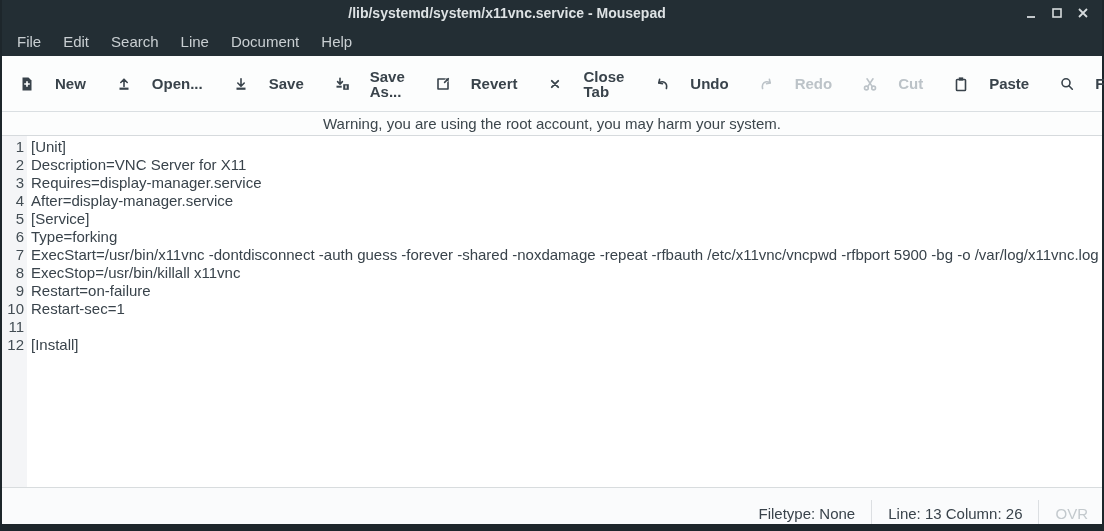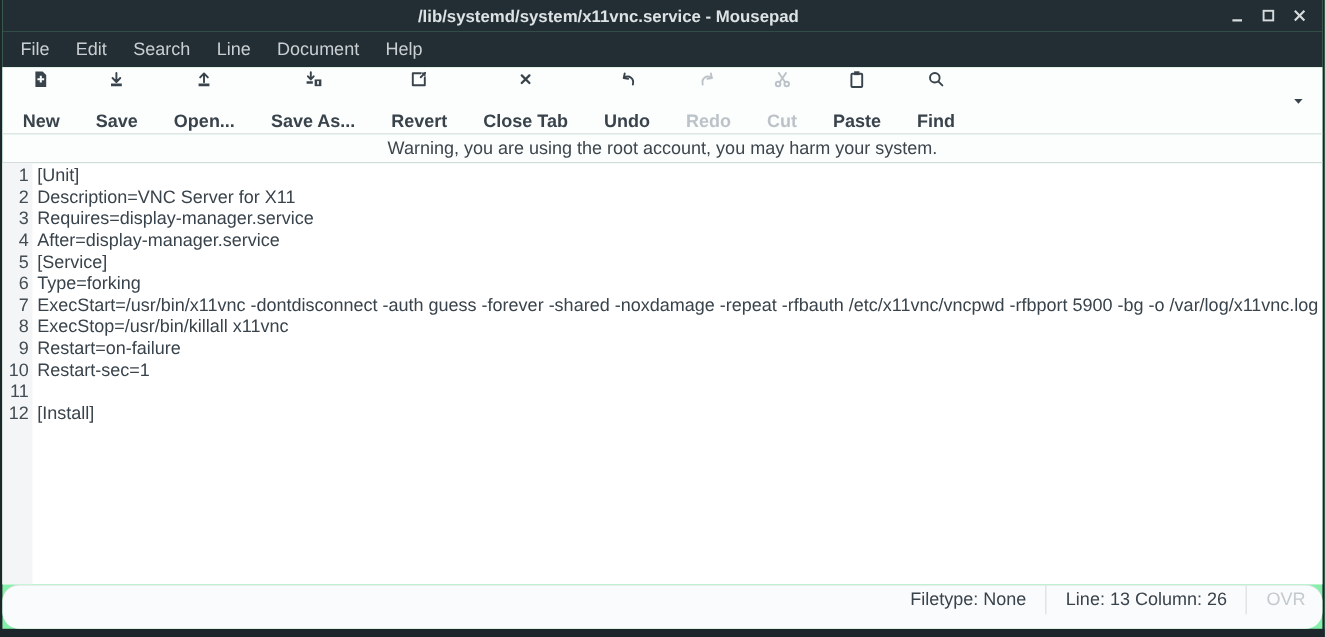--- a/index.html
+++ b/index.html
@@ -1,20 +1,20 @@
 <!DOCTYPE html>
 <html><head>
 <meta charset="utf-8">
 <style>
   * { margin:0; padding:0; box-sizing:border-box; }
   html,body { width:1104px; height:531px; }
   body { font-family:"Liberation Sans","DejaVu Sans",sans-serif; background:#1d262b; }
   .window {
     width:1104px; height:531px; display:flex; flex-direction:column;
-    background:#86efac; border-left:2px solid #1d262b; border-right:2px solid #1d262b;
+    background:#15803d; border-left:2px solid #1d262b; border-right:2px solid #1d262b;
     border-bottom:7px solid #1d262b;
   }
   
   .titlebar {
     height:26px; background:#232e34; display:flex; align-items:center;
     color:#dde2e4; flex:0 0 auto; position:relative;
   }
   .title-text {
     position:absolute; left:0; right:90px; text-align:center;
     font-size:14px; font-weight:bold; color:#dde2e4; white-space:nowrap;
@@ -26,21 +26,21 @@
     height:30px; background:#232e34; display:flex; align-items:center;
     padding-left:4px; flex:0 0 auto;
   }
   .menu-item { color:#c9cfd2; font-size:15px; padding:4px 11px; cursor:default; }
   
   .toolbar {
     height:56px; background:#fcfdfd; border-bottom:1px solid #dadfe2;
     display:flex; align-items:center; padding:0 2px; flex:0 0 auto;
   }
   .tool-btn {
-    height:50px; display:flex; flex-direction:column; align-items:center; justify-content:center;
+    height:50px; display:flex; flex-direction:row; align-items:center; justify-content:center;
     gap:20px; padding:0 15px; color:#39434b; cursor:default;
   }
   .tool-btn .tb-label { font-size:15px; font-weight:600; line-height:1; }
   .tool-btn.disabled { color:#bcc3c8; }
   .tool-btn svg { display:block; }
   .toolbar-overflow { margin-left:auto; padding:0 12px; color:#39434b; display:flex; align-items:center; }
   
   .warnbar {
     height:24px; background:#fcfdfd; border-bottom:1px solid #d6dadd;
     display:flex; align-items:center; justify-content:center; flex:0 0 auto;
@@ -50,22 +50,22 @@
   .editor { flex:1 1 auto; position:relative; background:#ffffff; overflow:hidden; }
   .gutter-bg { position:absolute; left:0; top:0; bottom:0; width:25px; background:#f4f5f7; }
   .lines { position:relative; padding-top:2px; }
   .code-row { display:flex; height:18px; line-height:18px; font-size:15px; white-space:pre; }
   .line-num { width:25px; flex:0 0 auto; text-align:right; padding-right:3px; color:#434d54; }
   .code-row.current .line-num { font-weight:bold; color:#2c363c; }
   .line-text { padding-left:4px; color:#39434b; }
   
   .statusbar {
     height:37px; background:#fafbfc; border-top:1px solid #d8dcde;
-    display:flex; align-items:flex-start; justify-content:flex-end; flex:0 0 auto;
-    font-size:15px; color:#39434b;border-radius:14px;
+    display:flex; align-items:flex-end; justify-content:flex-end; flex:0 0 auto;
+    font-size:15px; color:#39434b;
   }
   .status-cell { padding:0 16px; display:flex; align-items:center; height:22px; }
   .status-sep { width:1px; height:24px; background:#dcdfe2; }
   .status-ovr { color:#c3c9cd; padding:0 14px 0 16px; }
 </style>
 </head>
 <body>
 
 <div class="window">
 
@@ -106,34 +106,34 @@
           <svg width="16" height="16" viewBox="0 0 16 16">
             <path d="M3.5 1.5h6l3 3v10h-9z" fill="currentColor"></path>
             <path d="M8 5.2v5.6M5.2 8h5.6" stroke="#fcfdfd" stroke-width="1.7" fill="none"></path>
           </svg>
         </span>
         <span class="tb-label">New</span>
       </div>
       <div class="tool-btn">
         <span>
           <svg width="16" height="16" viewBox="0 0 16 16">
+            <path d="M8 10.5V3.5M4.8 6.5L8 3.2l3.2 3.3" fill="none" stroke="currentColor" stroke-width="1.6" stroke-linecap="round" stroke-linejoin="round"></path>
+            <path d="M3.5 12.7h9" stroke="currentColor" stroke-width="2.2" fill="none"></path>
+          </svg>
+        </span>
+        <span class="tb-label">Open...</span>
+      </div>
+      <div class="tool-btn">
+        <span>
+          <svg width="16" height="16" viewBox="0 0 16 16">
             <path d="M8 2.8v6.9M4.8 7L8 10.3 11.2 7" fill="none" stroke="currentColor" stroke-width="1.6" stroke-linecap="round" stroke-linejoin="round"></path>
             <path d="M3.5 12.7h9" stroke="currentColor" stroke-width="2.2" fill="none"></path>
           </svg>
         </span>
         <span class="tb-label">Save</span>
-      </div>
-      <div class="tool-btn">
-        <span>
-          <svg width="16" height="16" viewBox="0 0 16 16">
-            <path d="M8 10.5V3.5M4.8 6.5L8 3.2l3.2 3.3" fill="none" stroke="currentColor" stroke-width="1.6" stroke-linecap="round" stroke-linejoin="round"></path>
-            <path d="M3.5 12.7h9" stroke="currentColor" stroke-width="2.2" fill="none"></path>
-          </svg>
-        </span>
-        <span class="tb-label">Open...</span>
       </div>
       <div class="tool-btn">
         <span>
           <svg width="16" height="16" viewBox="0 0 16 16">
             <path d="M6 2.2v5.6M3.6 5.6L6 8.2l2.4-2.6" fill="none" stroke="currentColor" stroke-width="1.6" stroke-linecap="round" stroke-linejoin="round"></path>
             <path d="M2.5 10.7h5.2" stroke="currentColor" stroke-width="2" fill="none"></path>
             <rect x="9.2" y="8.2" width="5.6" height="5.6" fill="currentColor"></rect>
             <path d="M12 9.6v2.8" stroke="#fcfdfd" stroke-width="1.4"></path>
           </svg>
         </span>

